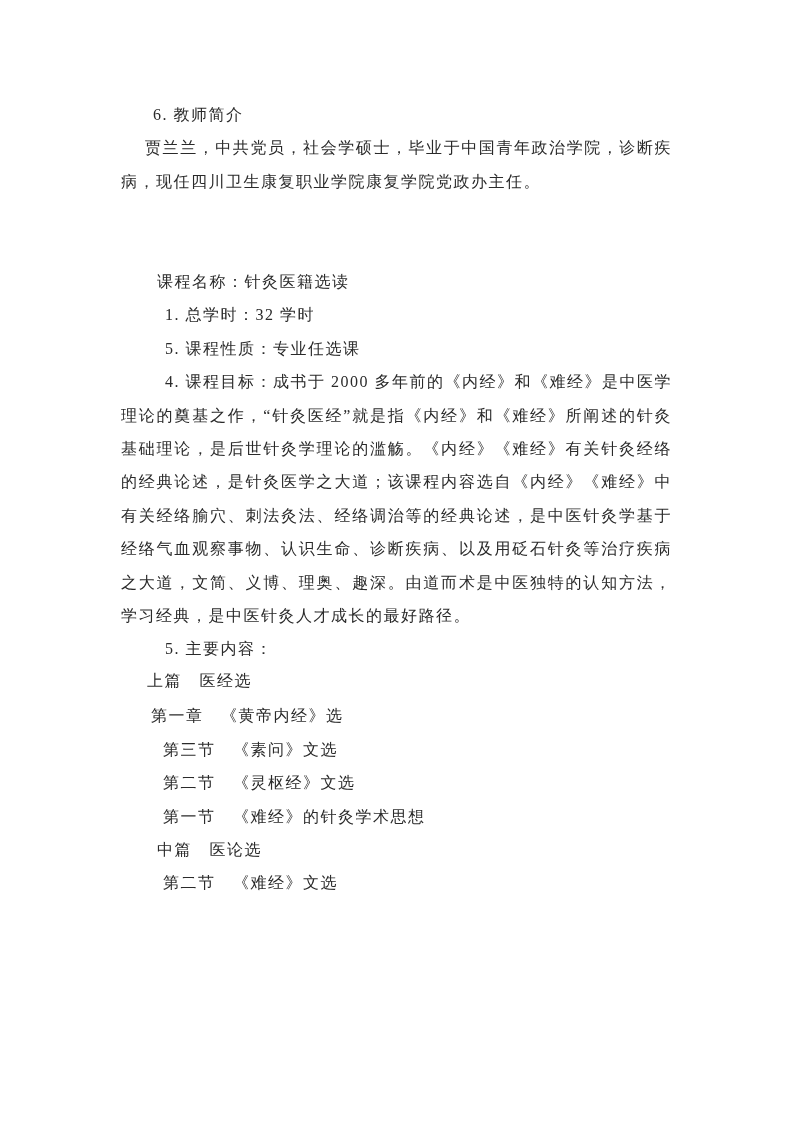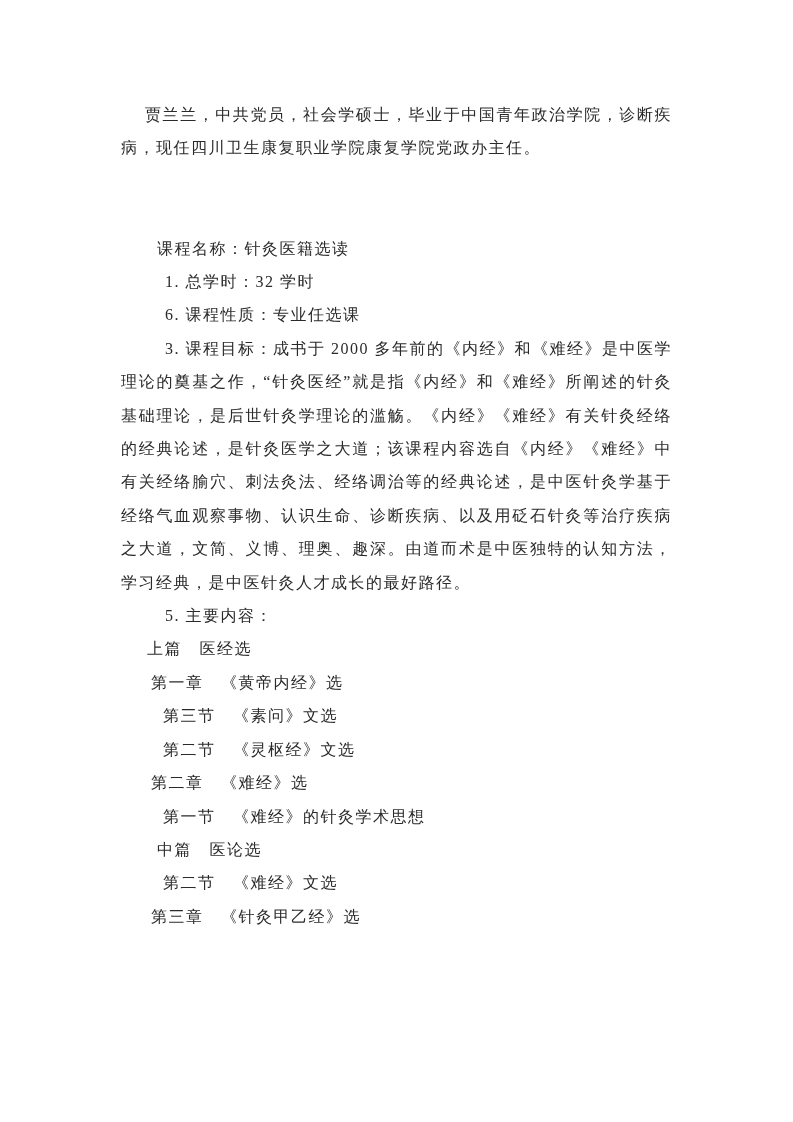--- a/index.html
+++ b/index.html
@@ -33,61 +33,60 @@
   }
   .para {
     text-align: justify;
     text-align-last: left;
   }
   .indent-heading { text-indent: 32px; }   
   .bio            { text-indent: 24px; }   
   .course-name    { text-indent: 36px; }   
   .numbered       { text-indent: 44px; }   
   .goal           { text-indent: 44px; }   
-  .ol-part        { text-indent: 26px; }   
+  .ol-part        { text-indent: 26px; font-family: Liberation Mono, monospace; }   
   .ol-part-mid    { text-indent: 36px; }   
   .ol-chapter     { text-indent: 30px; }   
   .ol-section     { text-indent: 42px; }   
   .spacer { height: 66.8px; }              
 </style>
 </head>
 <body>
 
 <div class="page">
   <div class="content">
 
+    <p class="line indent-heading">6. 教师简介</p>
 
     <p class="para bio">贾兰兰，中共党员，社会学硕士，毕业于中国青年政治学院，诊断疾病，现任四川卫生康复职业学院康复学院党政办主任。</p>
 
     <div class="spacer"></div>
 
     <p class="line course-name">课程名称：针灸医籍选读</p>
 
     <p class="line numbered">1. 总学时：32 学时</p>
 
 
-    <p class="line numbered">6. 课程性质：专业任选课</p>
+    <p class="line numbered">5. 课程性质：专业任选课</p>
 
-    <p class="para goal">3. 课程目标：成书于 2000 多年前的《内经》和《难经》是中医学理论的奠基之作，“针灸医经”就是指《内经》和《难经》所阐述的针灸基础理论，是后世针灸学理论的滥觞。《内经》《难经》有关针灸经络的经典论述，是针灸医学之大道；该课程内容选自《内经》《难经》中有关经络腧穴、刺法灸法、经络调治等的经典论述，是中医针灸学基于经络气血观察事物、认识生命、诊断疾病、以及用砭石针灸等治疗疾病之大道，文简、义博、理奥、趣深。由道而术是中医独特的认知方法，学习经典，是中医针灸人才成长的最好路径。</p>
+    <p class="para goal">4. 课程目标：成书于 2000 多年前的《内经》和《难经》是中医学理论的奠基之作，“针灸医经”就是指《内经》和《难经》所阐述的针灸基础理论，是后世针灸学理论的滥觞。《内经》《难经》有关针灸经络的经典论述，是针灸医学之大道；该课程内容选自《内经》《难经》中有关经络腧穴、刺法灸法、经络调治等的经典论述，是中医针灸学基于经络气血观察事物、认识生命、诊断疾病、以及用砭石针灸等治疗疾病之大道，文简、义博、理奥、趣深。由道而术是中医独特的认知方法，学习经典，是中医针灸人才成长的最好路径。</p>
 
     <p class="line numbered">5. 主要内容：</p>
 
     <p class="line ol-part">上篇　医经选</p>
 
     <p class="line ol-chapter">第一章　《黄帝内经》选</p>
 
 
     <p class="line ol-section">第三节　《素问》文选</p>
 
     <p class="line ol-section">第二节　《灵枢经》文选</p>
 
-    <p class="line ol-chapter">第二章　《难经》选</p>
 
     <p class="line ol-section">第一节　《难经》的针灸学术思想</p>
 
     <p class="line ol-part-mid">中篇　医论选</p>
 
     <p class="line ol-section">第二节　《难经》文选</p>
 
-    <p class="line ol-chapter">第三章　《针灸甲乙经》选</p>
 
   </div>
 </div>
 
 </body></html>

